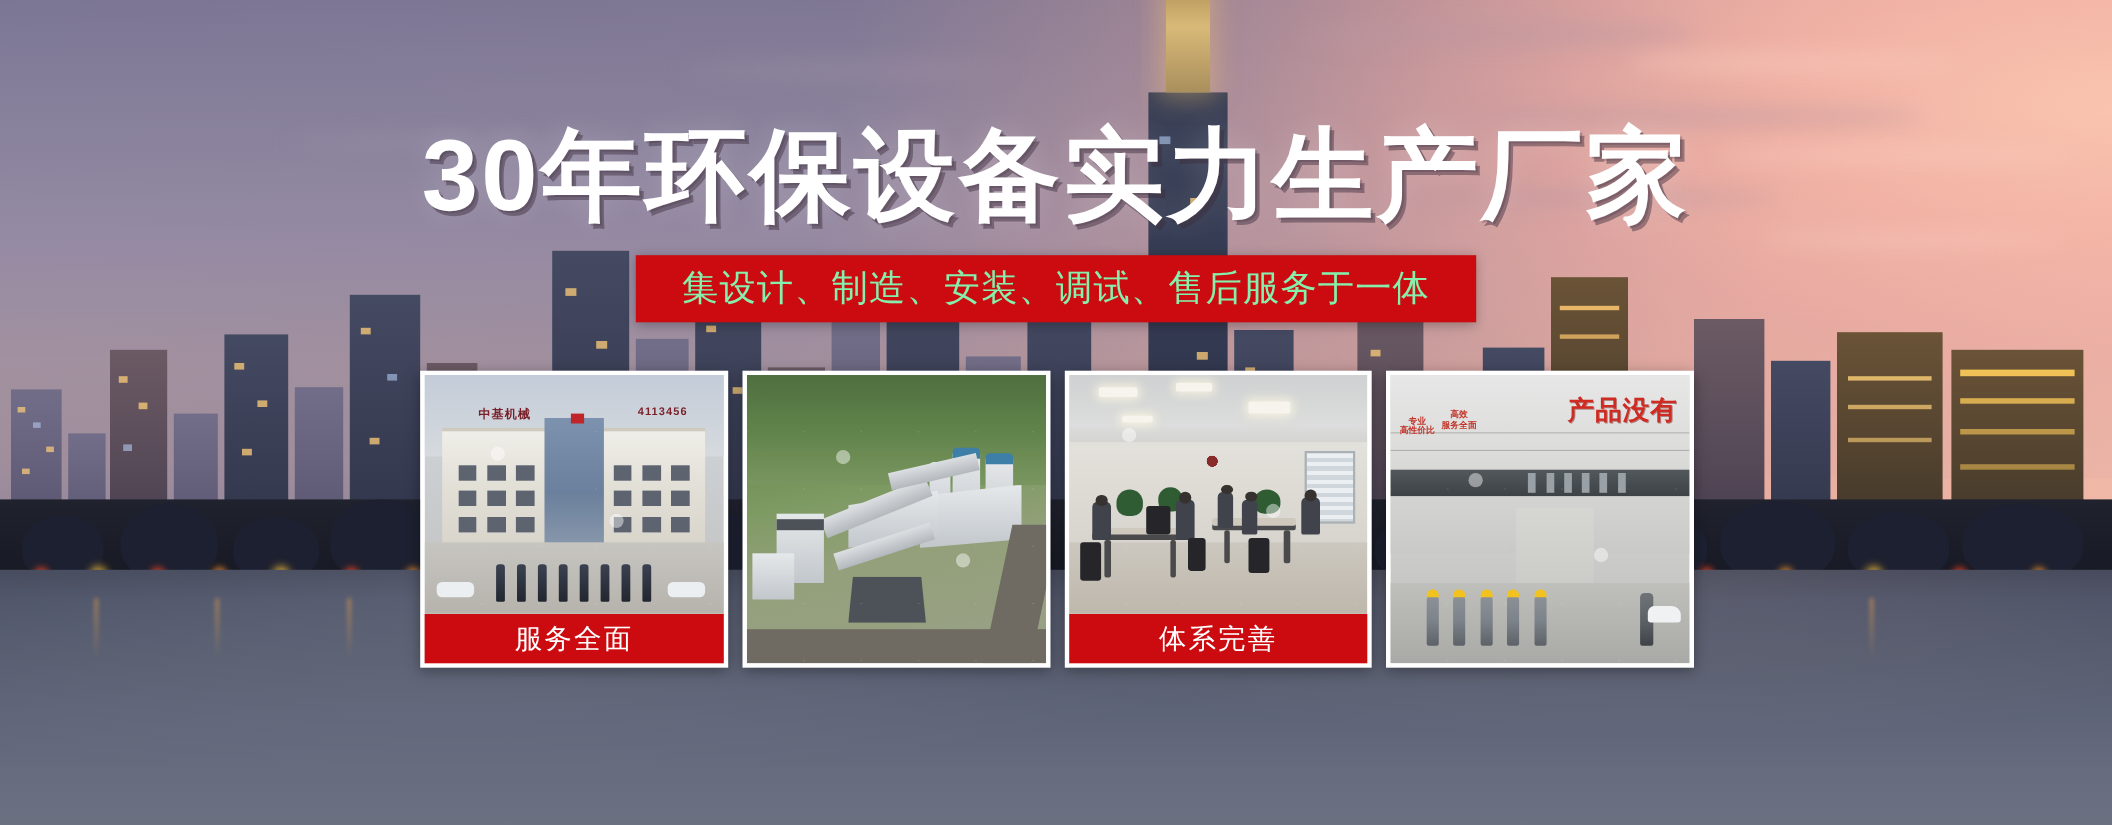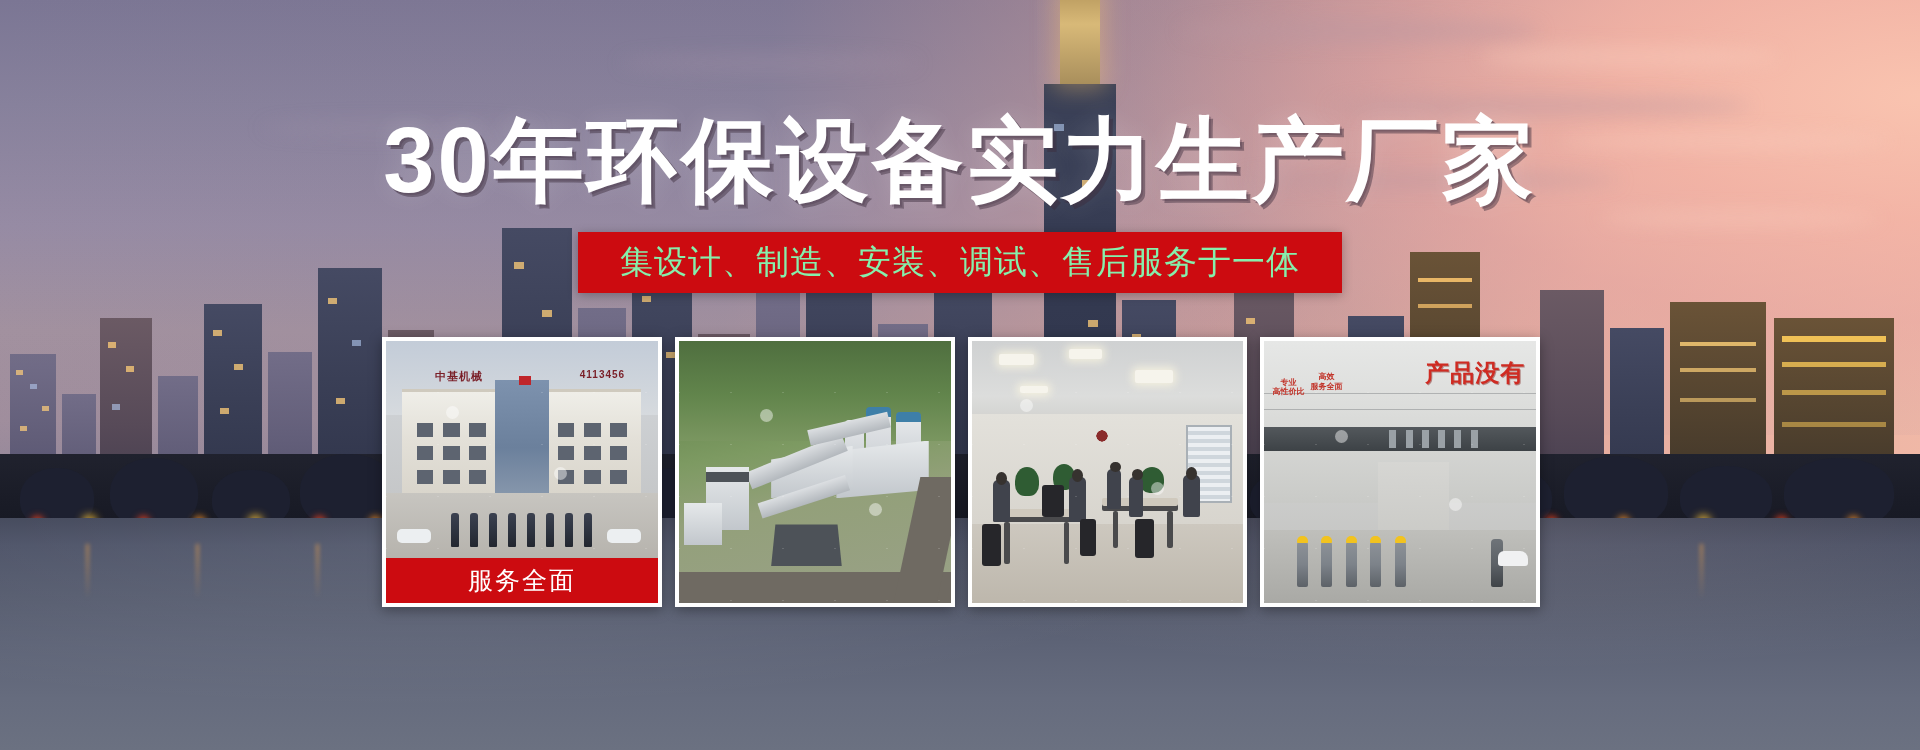--- a/index.html
+++ b/index.html
@@ -568,20 +568,21 @@
           <div class="p3-head" style="left:79%;top:48%;width:4%;height:5%;"></div>
           <div class="p3-chair" style="left:4%;top:70%;width:7%;height:16%;"></div>
           <div class="p3-chair" style="left:40%;top:68%;width:6%;height:14%;"></div>
           <div class="p3-chair" style="left:60%;top:68%;width:7%;height:15%;"></div>
           <div class="p3-chair" style="left:26%;top:55%;width:8%;height:12%;"></div>
         </div>
         <div class="watermark"></div>
         <div class="wm-dot" style="left:18%;top:22%;"></div>
         <div class="wm-dot" style="left:66%;top:54%;"></div>
       </div>
+      <div class="card-label">体系完善</div>
     </div>
 
     <div class="card">
       <div class="card-photo">
         <div class="p4">
           <div class="p4-fac"></div>
           <div class="p4-facline" style="top:20%;"></div>
           <div class="p4-facline" style="top:26%;"></div>
           <div class="p4-bigtext">产品没有</div>
           <div class="p4-slog" style="left:3%;top:14%;">

